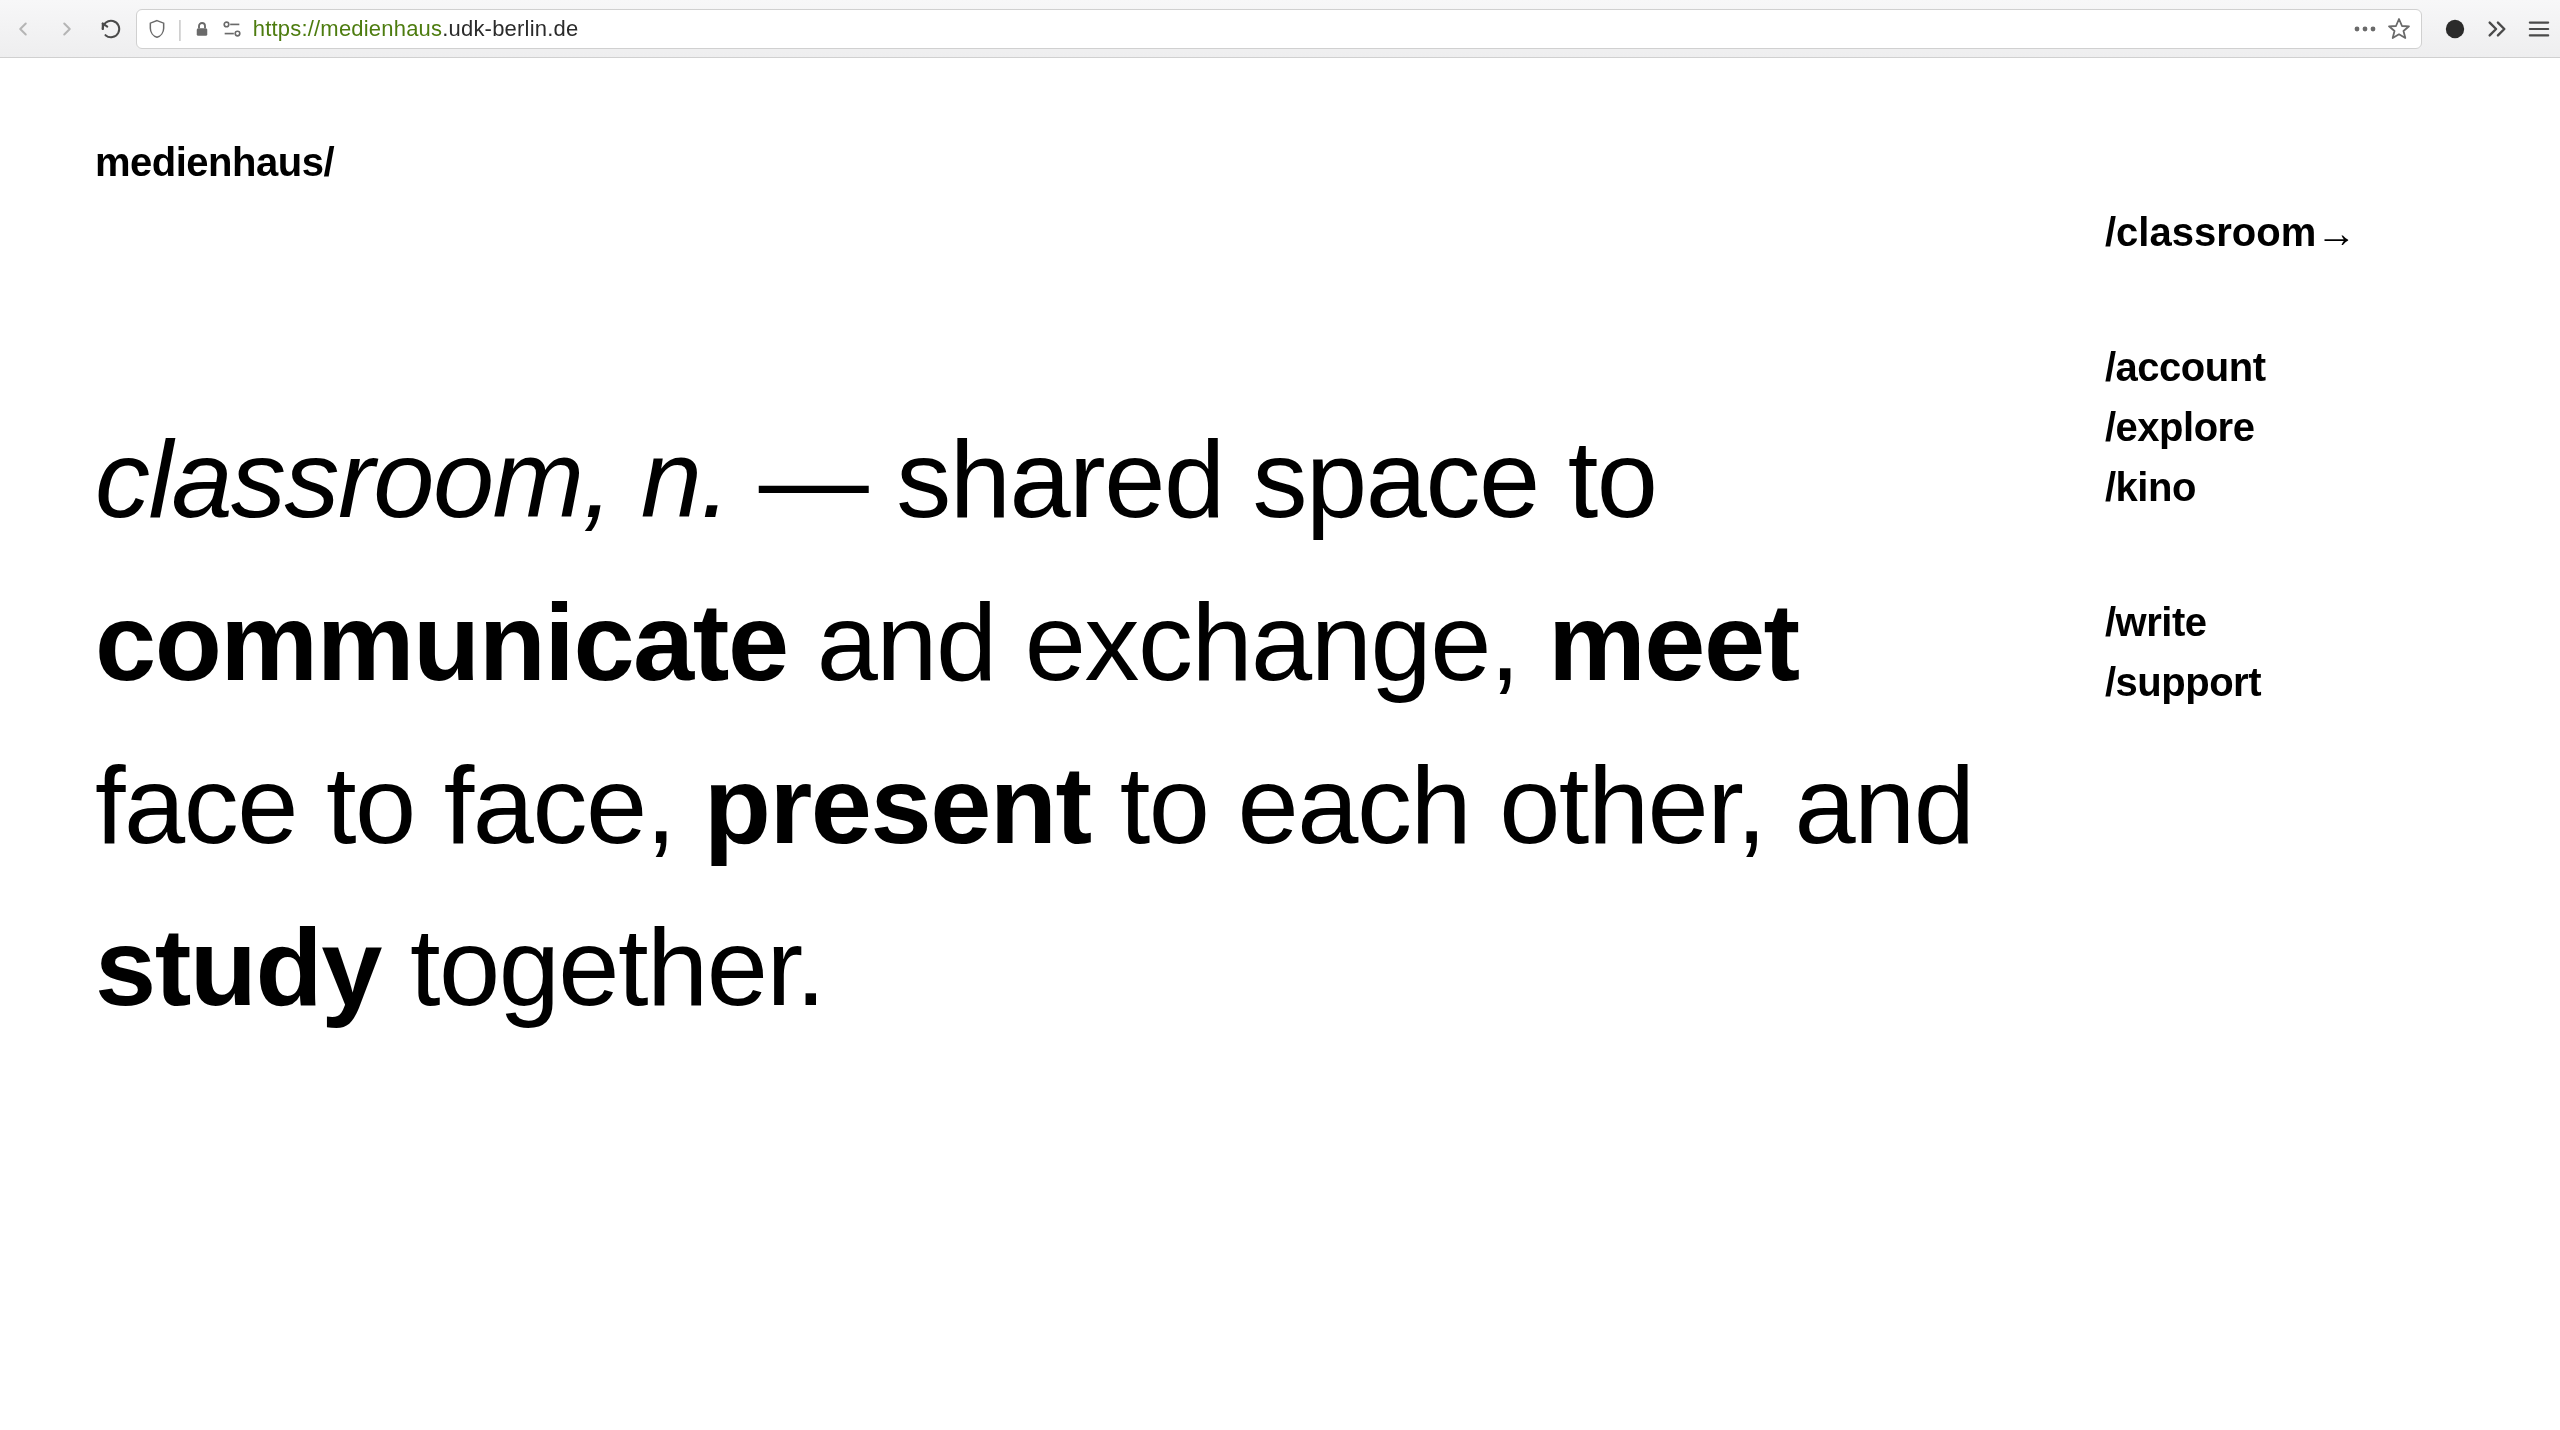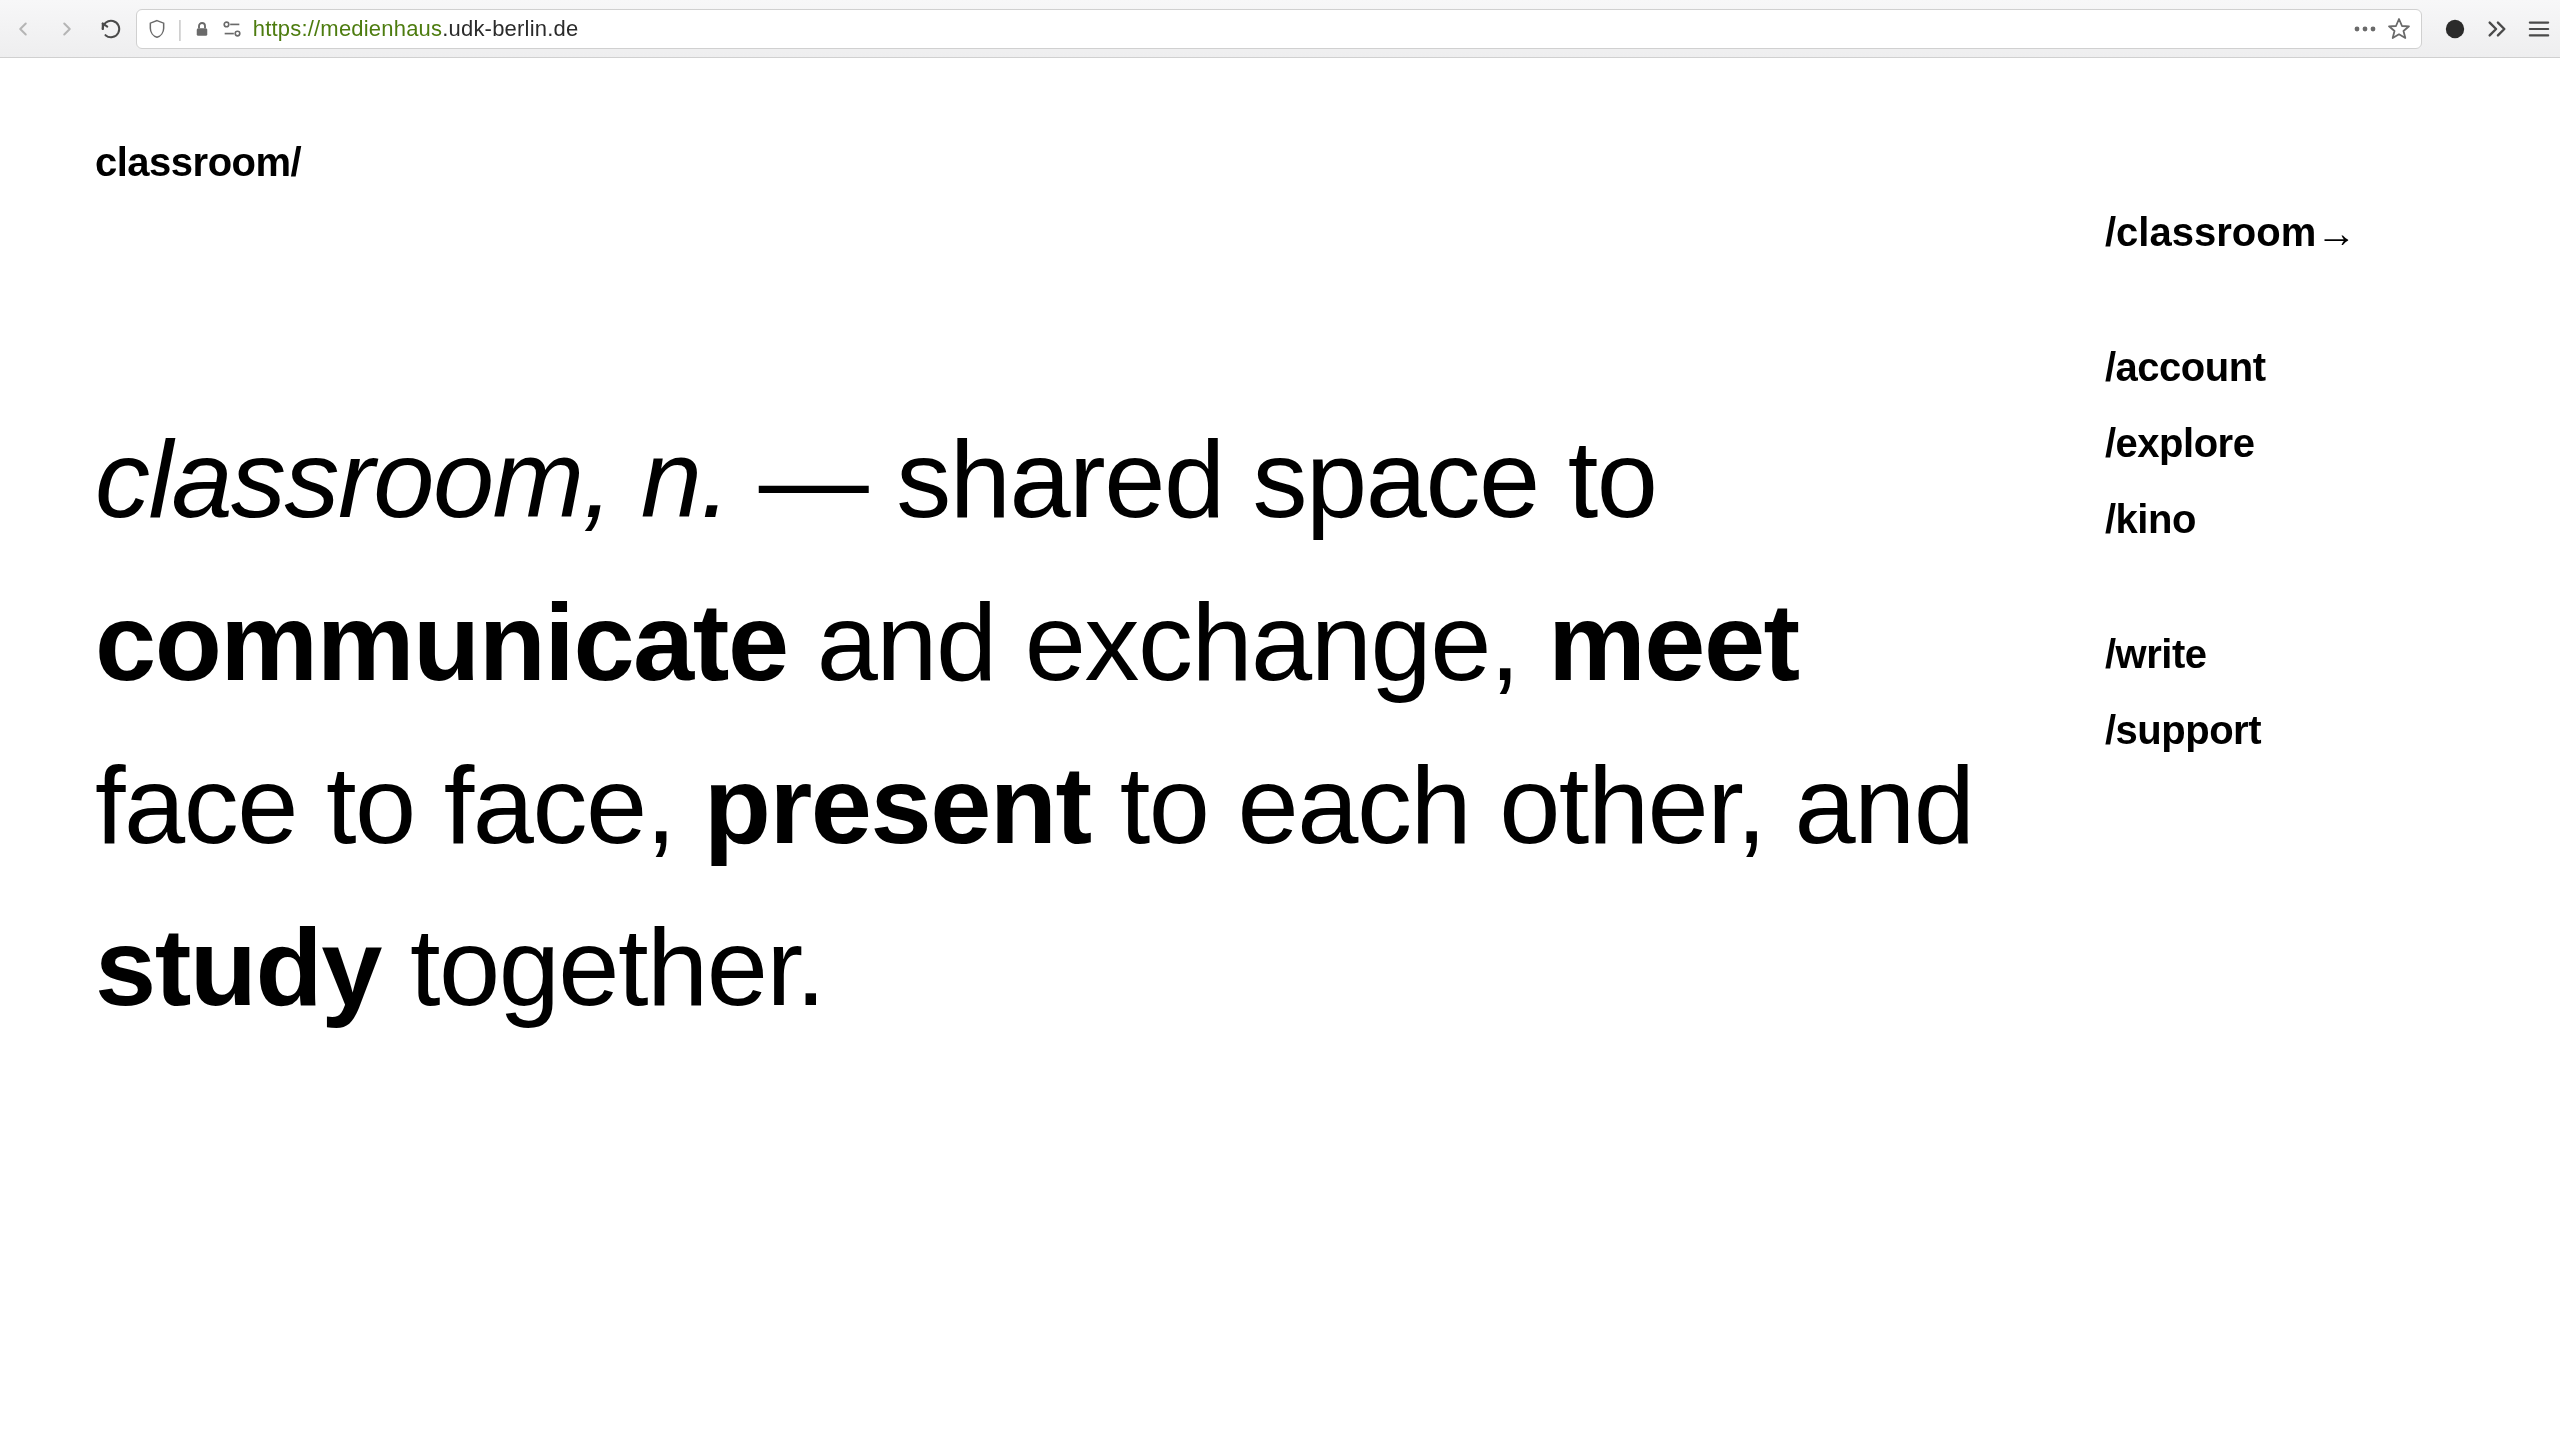--- a/index.html
+++ b/index.html
@@ -85,21 +85,21 @@
     font-size: 40px;
     font-weight: 800;
     margin-top: 52px;
     margin-bottom: 60px;
   }
   .arrow-right {
     font-weight: 800;
     font-size: 40px;
     line-height: 1;
   }
-  .nav-group { display: flex; flex-direction: column; gap: 31px; margin-bottom: 60px; }
+  .nav-group { display: flex; flex-direction: column; gap: 15px; margin-bottom: 60px; }
   .nav-link {
     font-size: 40px;
     font-weight: 800;
     cursor: pointer;
     letter-spacing: -0.5px;
   }
 </style>
 </head>
 <body>
 
@@ -178,21 +178,21 @@
     <span class="icon-menu">
       <svg width="22" height="18" viewBox="0 0 24 18" stroke="#4a4a4a" stroke-width="2.4" stroke-linecap="round">
           <line x1="2" y1="2" x2="22" y2="2"></line>
           <line x1="2" y1="9" x2="22" y2="9"></line>
           <line x1="2" y1="16" x2="22" y2="16"></line>
         </svg>
     </span>
   </div>
 </div>
 
-<div class="logo">classroom/</div>
+<div class="logo">medienhaus/</div>
 
 <div class="page">
   <div class="definition">
     <span class="term">classroom, n.</span><span> — </span><span>shared space to </span><span class="strong">communicate</span><span> and exchange, </span><span class="strong">meet</span><span> face to face, </span><span class="strong">present</span><span> to each other, and </span><span class="strong">study</span><span> together.</span>
   </div>
 
   <div class="sidebar">
     <div class="sidebar-header">
       <span>/classroom</span>
       <span class="arrow-right">→</span>

